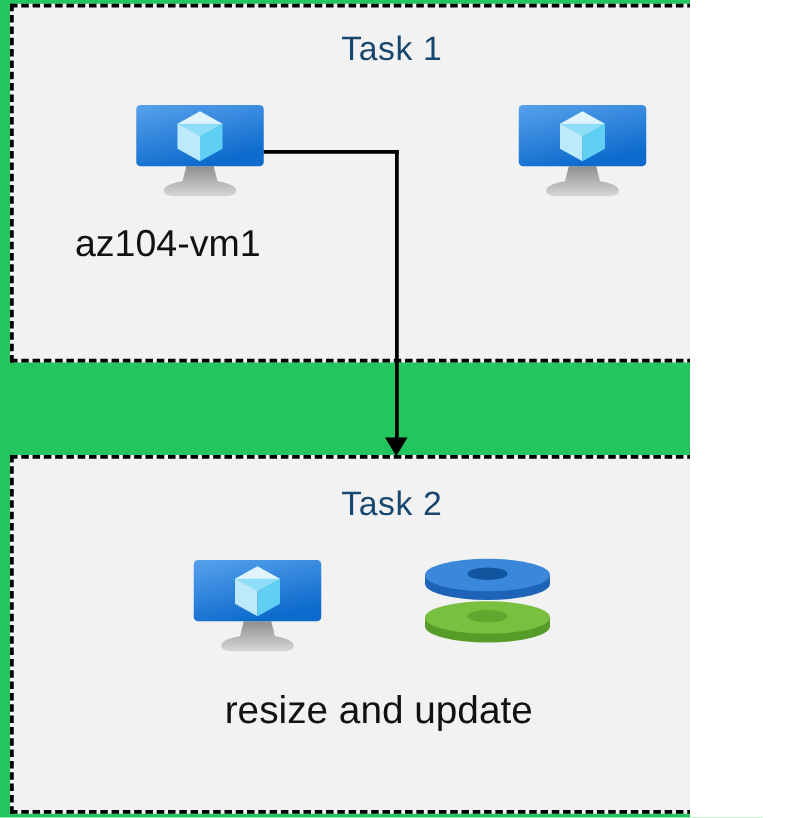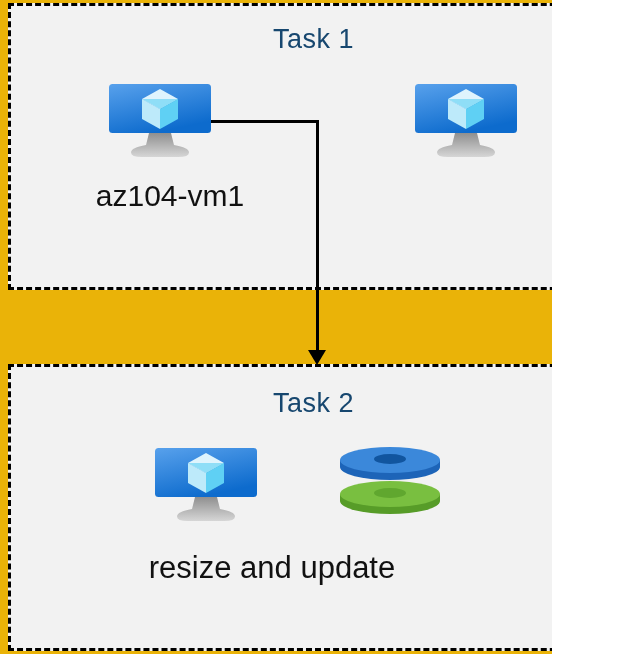--- a/index.html
+++ b/index.html
@@ -1,20 +1,20 @@
 <!DOCTYPE html>
 <html><head>
 <meta charset="utf-8">
 <style>
   html, body { margin: 0; padding: 0; background: #ffffff; }
   .canvas {
     position: relative;
     width: 552px;
     height: 654px;
-    background: #eab308;
+    background: #22c55e;
     font-family: "Liberation Sans", "DejaVu Sans", sans-serif;
     overflow: hidden;
   }
   .task-box {
     position: absolute;
     left: 8px;
     width: 611px;
     height: 287px;
     background: #f2f2f2;
     border: 3px dashed #000000;
@@ -32,29 +32,29 @@
     color: #17476f;
     letter-spacing: 0.5px;
     z-index: 1;
   }
   .title1 { top: 24px; }
   .title2 { top: 388px; }
   .icon { position: absolute; z-index: 1; }
   .vm-label {
     position: absolute;
     width: 220px;
-    text-align: center;
+    text-align: left;
     font-size: 30px;
     line-height: 40px;
     color: #111111;
     z-index: 1;
   }
   .caption {
     position: absolute;
-    left: 72px;
+    left: 103px;
     top: 550px;
     width: 400px;
     text-align: center;
     font-size: 31px;
     color: #111111;
     z-index: 1;
   }
   .arrow-h {
     position: absolute;
     left: 211px; top: 120px;

